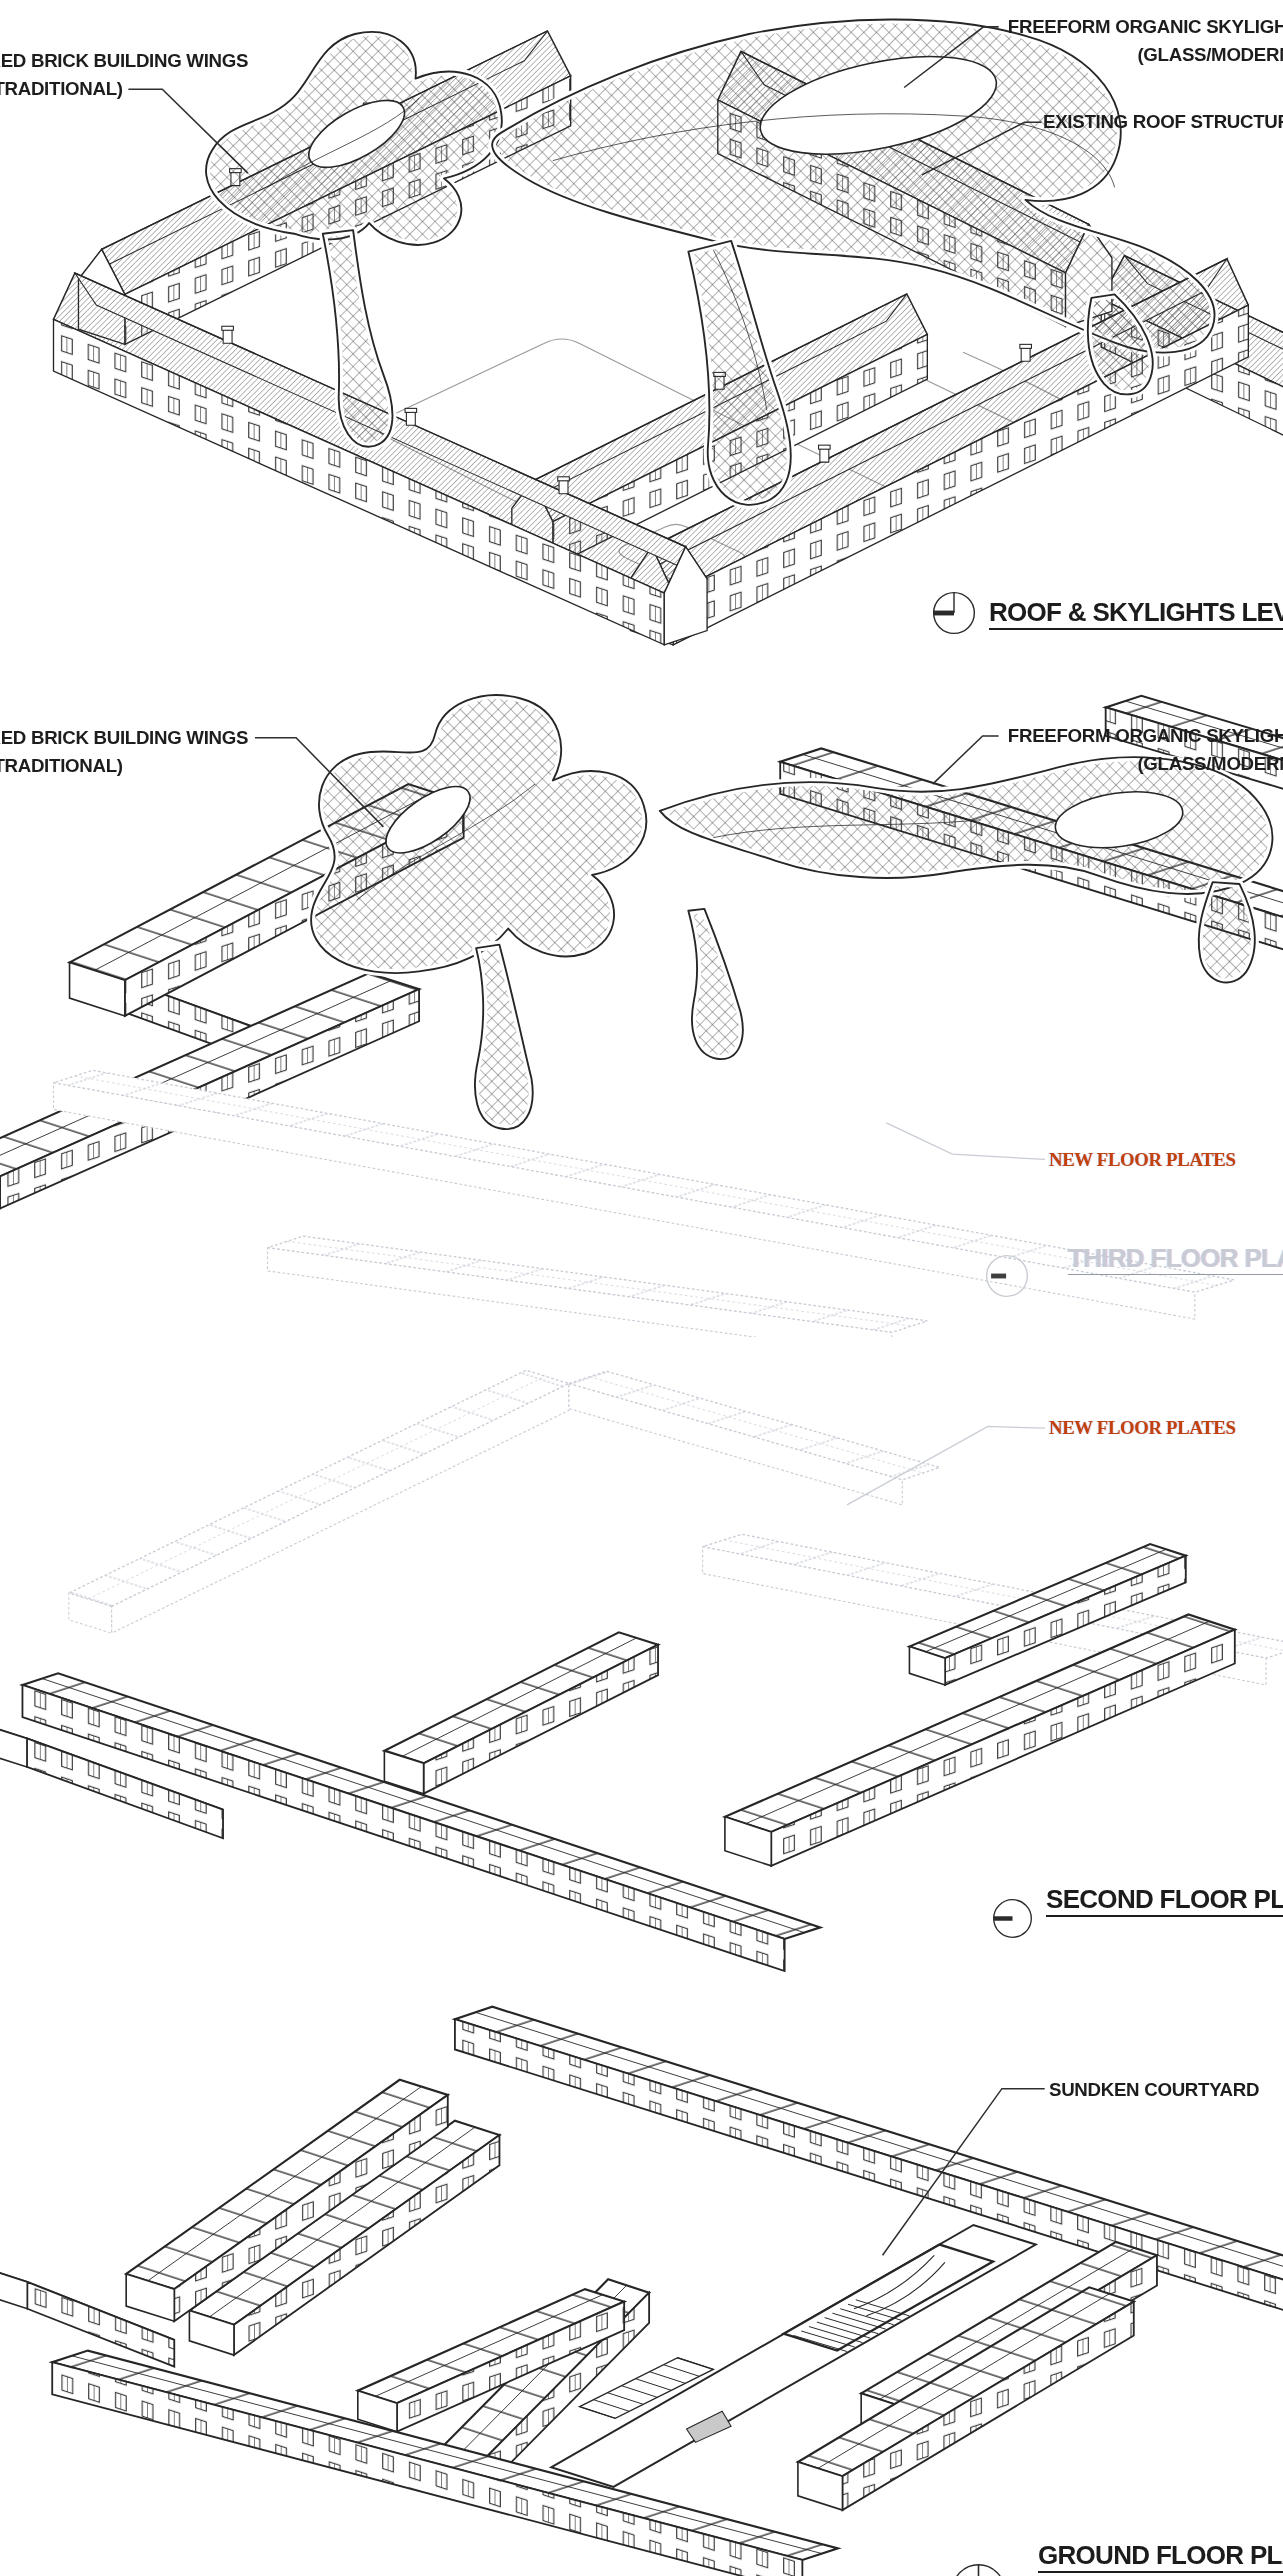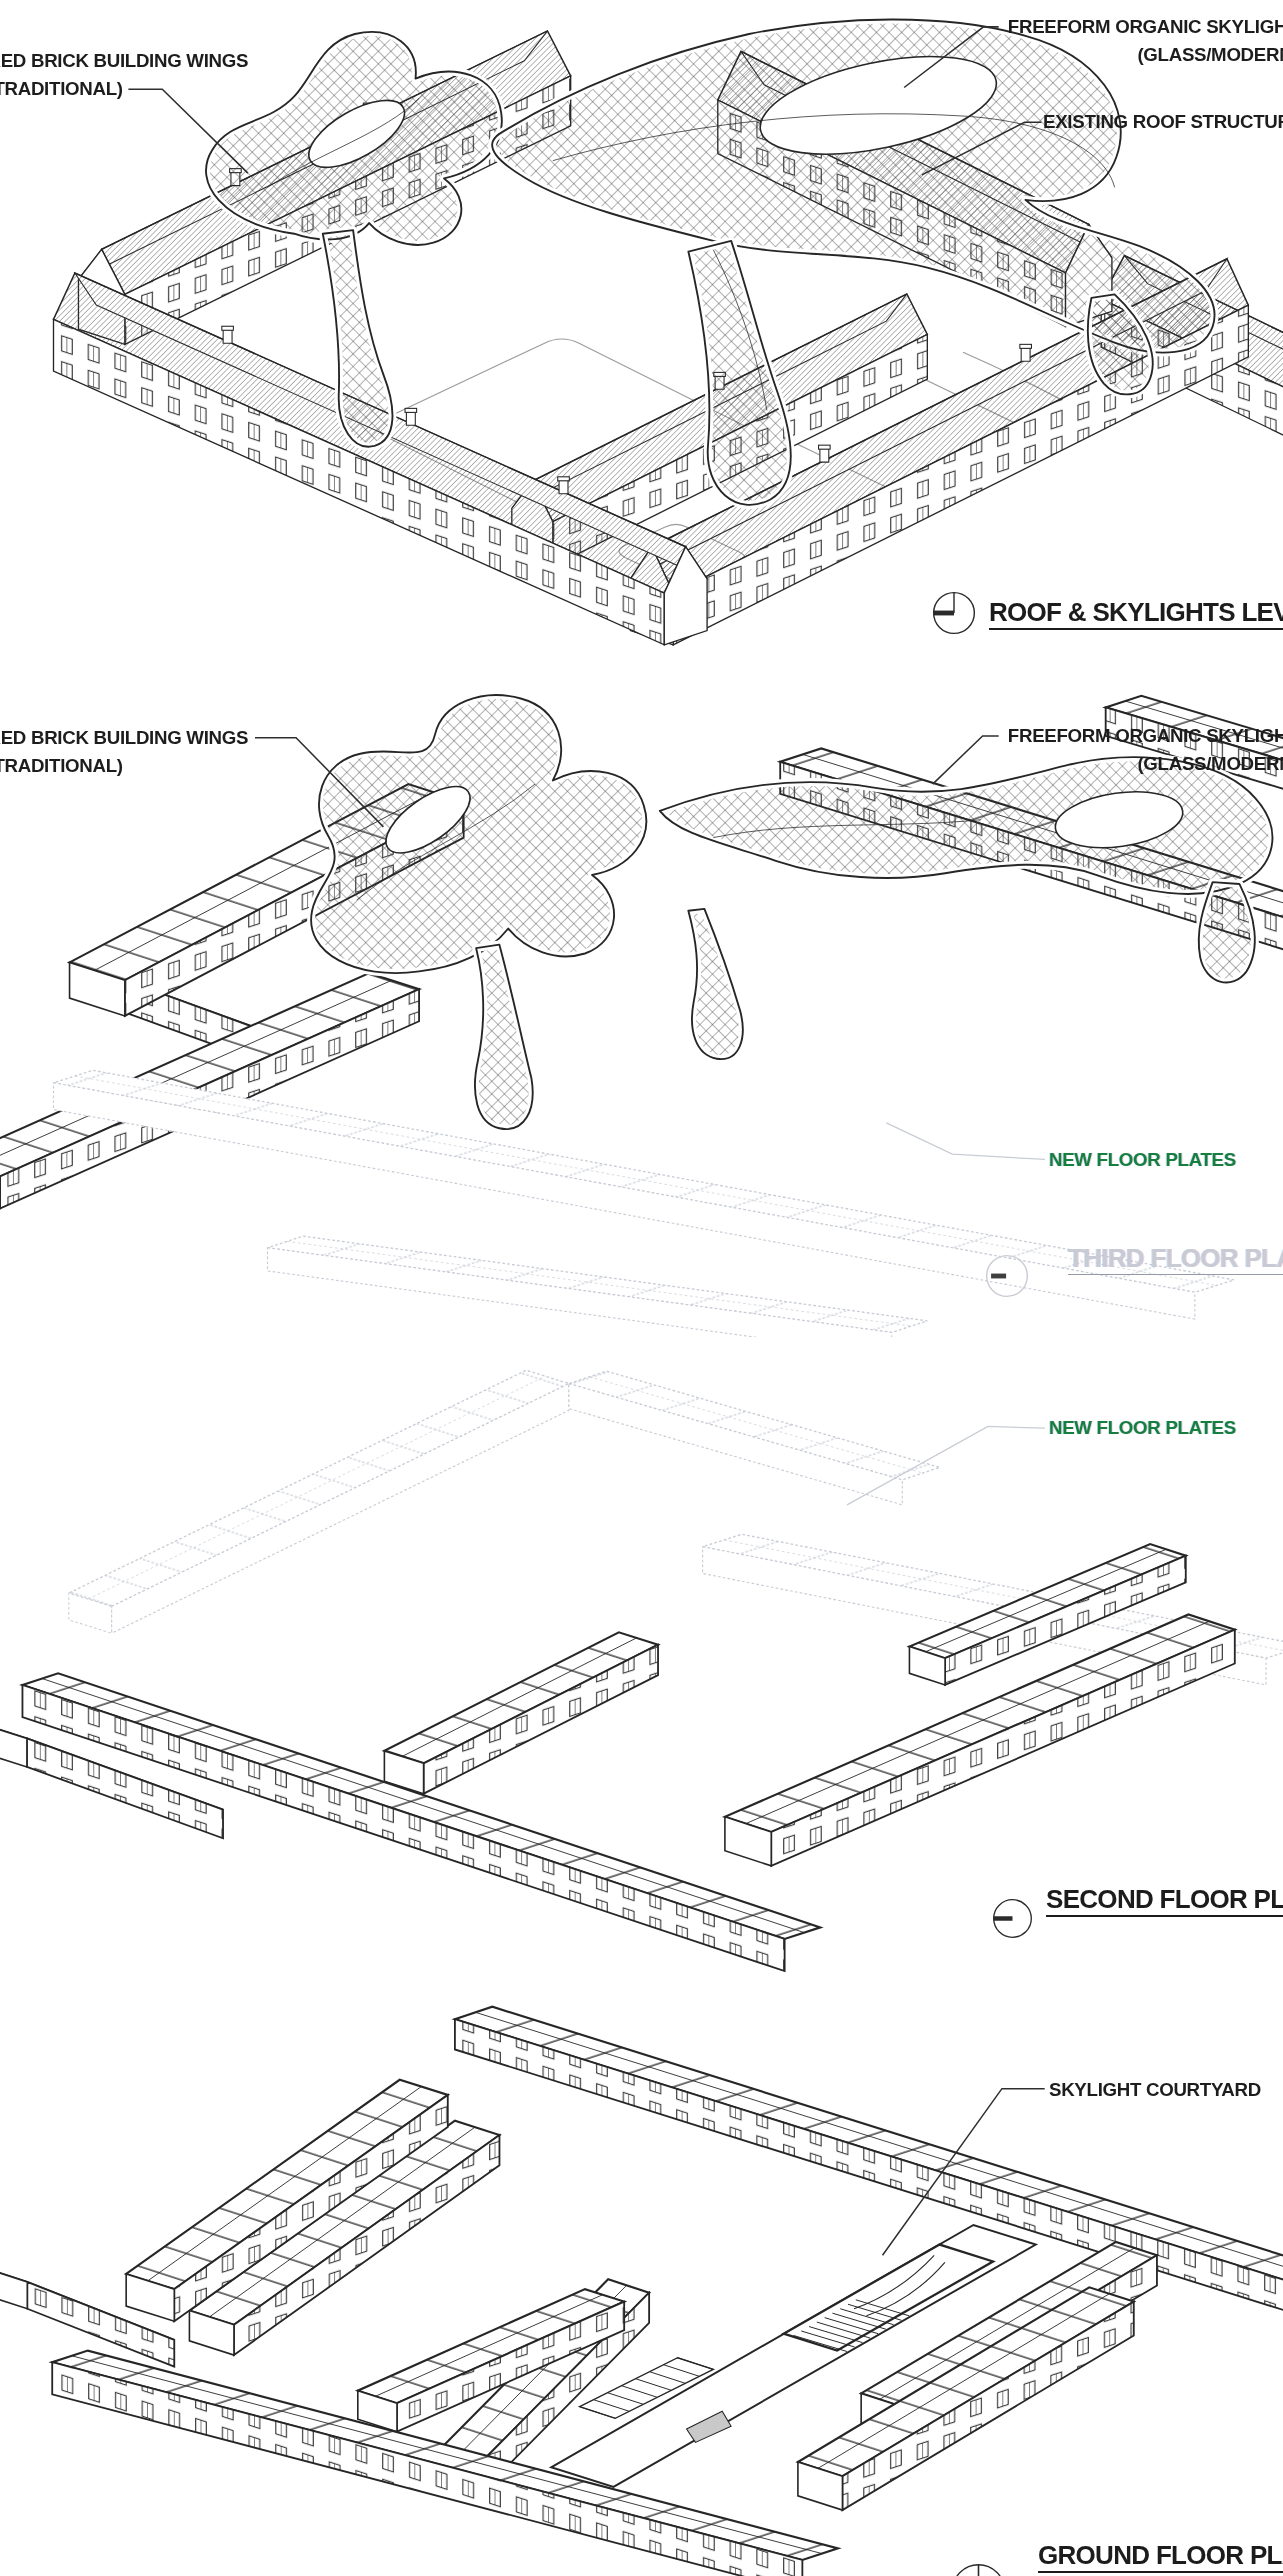--- a/index.html
+++ b/index.html
@@ -6,21 +6,21 @@
   #page{position:relative;width:1284px;height:2576px;background:#ffffff;overflow:hidden;
         font-family:"Liberation Sans",sans-serif;}
   .draw{position:absolute;left:0;width:1284px;}
   #svg1{top:0;height:669px;}
   #svg2{top:677px;height:660px;}
   #svg3{top:1364px;height:624px;}
   #svg4{top:1988px;height:588px;}
   .lbl{position:absolute;font-weight:700;font-size:18.7px;line-height:28px;letter-spacing:-0.3px;
        color:#1d1d1d;white-space:nowrap;}
   .lbl.right{text-align:right;}
-  .faintlbl{color:#15803d;text-shadow:0.9px 0 0 rgba(196,128,188,.35),-0.9px 0 0 rgba(118,168,220,.35);}
+  .faintlbl{color:#c2410c;text-shadow:0.9px 0 0 rgba(196,128,188,.35),-0.9px 0 0 rgba(118,168,220,.35);font-family:Liberation Serif, serif;}
   .title{position:absolute;font-weight:700;font-size:26px;line-height:32px;letter-spacing:-0.7px;
          color:#1c1c1c;white-space:nowrap;border-bottom:2.2px solid #1c1c1c;right:-3.6px;}
   #t1{left:989px;top:596px;}
   #t2{left:1068px;top:1242px;color:#c8cbd4;border-bottom:1.8px solid #959ba6;
       text-shadow:0.9px 0 0 rgba(196,128,188,.3),-0.9px 0 0 rgba(118,168,220,.3);}
   #t3{left:1046px;top:1883px;}
   #t4{left:1038px;top:2539px;}
   #lb1l{left:-12.5px;top:47px;}
   #lb1r{right:-14.3px;top:12.5px;}
   #lb1e{left:1043px;top:108px;}
@@ -441,21 +441,21 @@
           <path d="M58,420 L900,642 L940,629 L98,407 Z" fill="#fff" stroke="none"></path>
           <path d="M58,420 L900,642 L940,629 L98,407 Z" fill="url(#partu)" stroke="#262626" stroke-width="2.4"></path>
           <path d="M80,412.85 L922,634.85" fill="none" stroke="#262626" stroke-width="1"></path>
           <path d="M58,420 L900,642 L900,678 L58,456 Z" fill="#fff" stroke="none"></path>
           <path d="M58,420 L900,642 L900,678 L58,456 Z" fill="url(#wind)" stroke="#262626" stroke-width="2.04"></path>
         </g>
         <g>
           <polyline points="1172,113 1124,113 990,300" fill="none" stroke="#2e2e2e" stroke-width="1.7"></polyline>
         </g>
       </svg>
-    <div class="lbl" id="lb4s">SKYLIGHT COURTYARD</div>
+    <div class="lbl" id="lb4s">SUNDKEN COURTYARD</div>
     <svg id="m4" class="marker" width="57" height="57" viewBox="0 0 64 64">
       <circle cx="32" cy="32" r="29" fill="none" stroke="#2a2a2a" stroke-width="1.6"></circle>
       <line x1="32" y1="3" x2="32" y2="61" stroke="#2a2a2a" stroke-width="1.8"></line>
       <line x1="3" y1="32" x2="32" y2="32" stroke="#2a2a2a" stroke-width="5.5"></line>
     </svg>
     <div class="title" id="t4">GROUND FLOOR PLAN</div>
   </section>
 
 </div>
 

